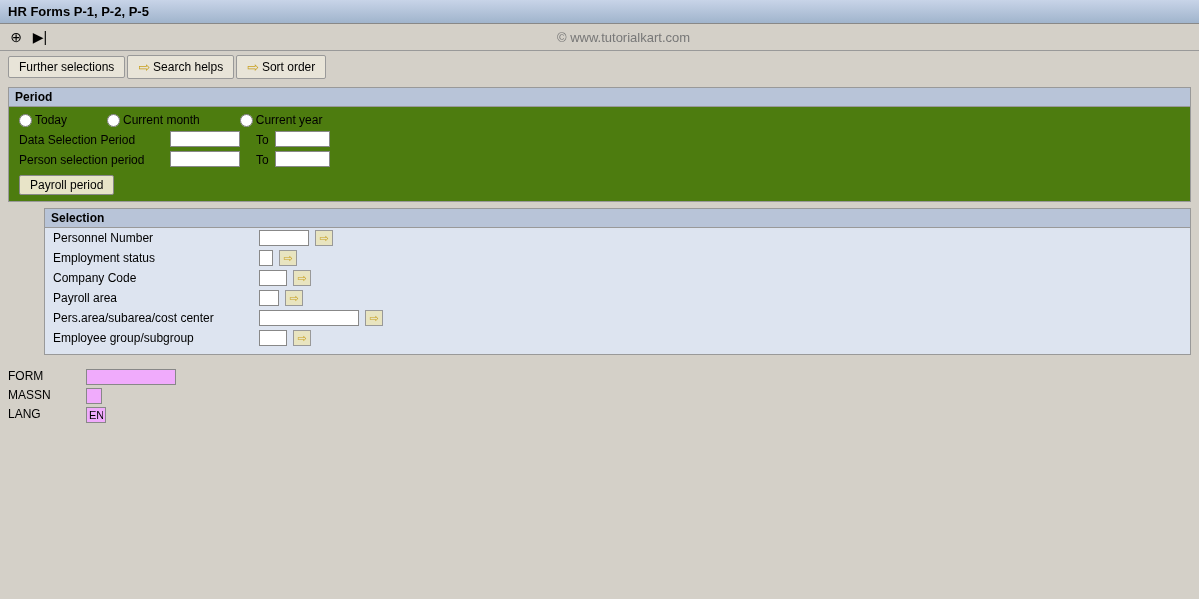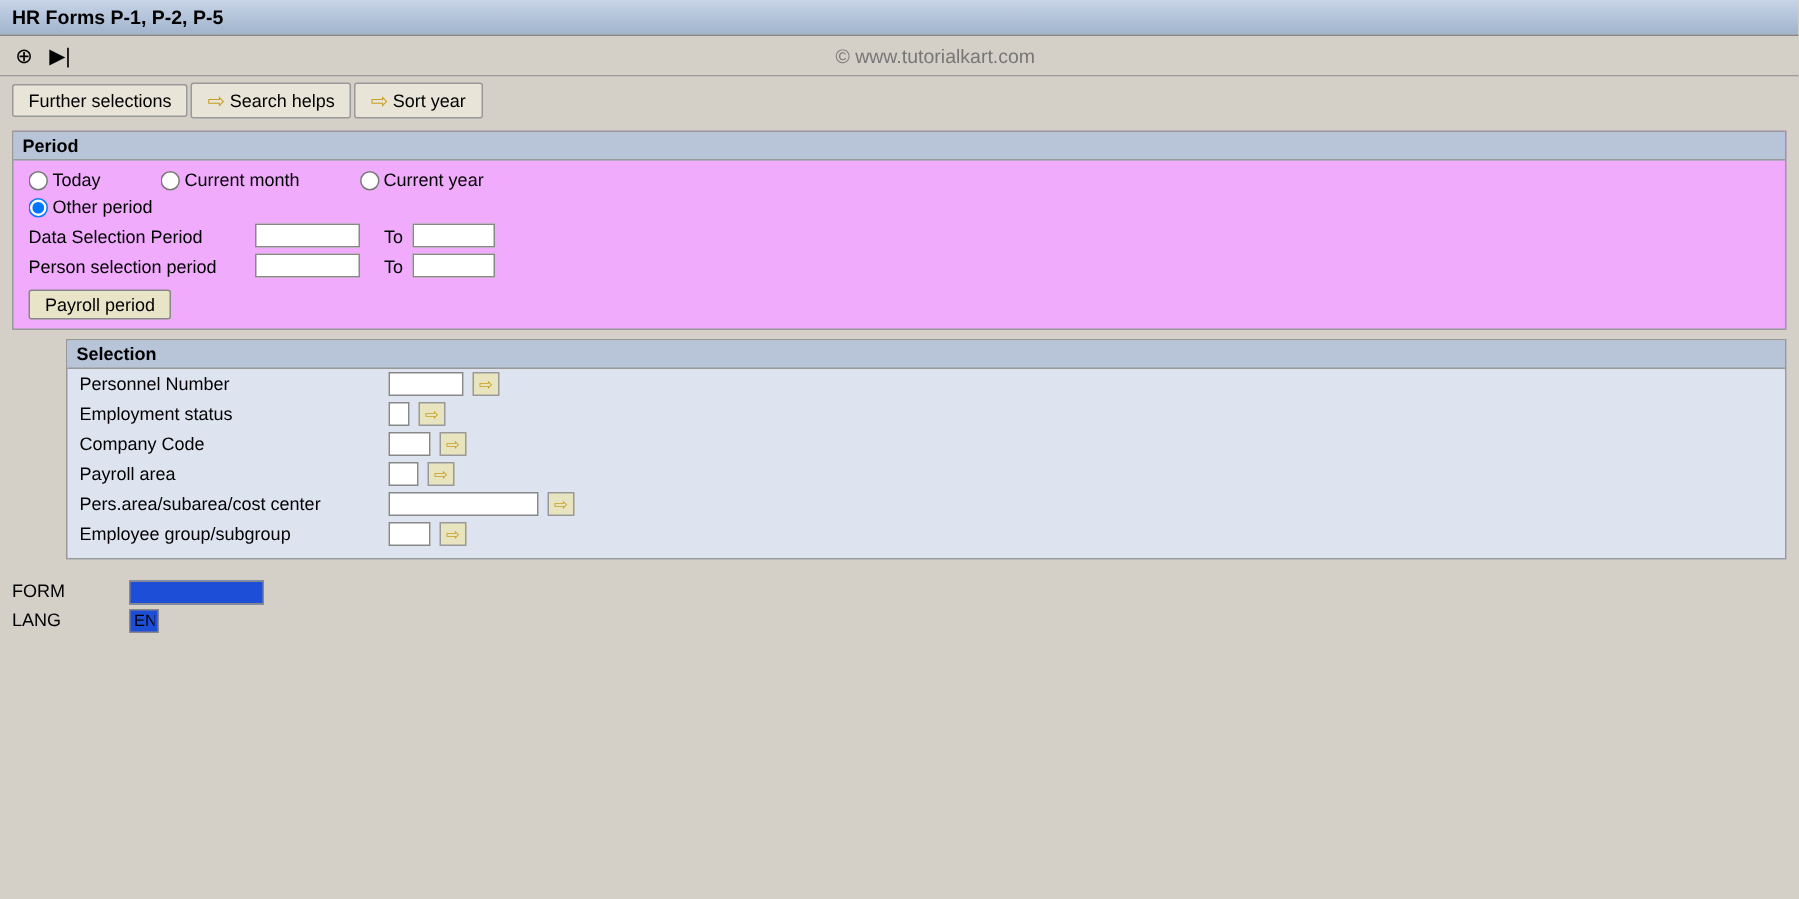--- a/index.html
+++ b/index.html
@@ -60,21 +60,21 @@
     .tab-btn .arrow-icon {
       color: #c8a020;
       font-size: 14px;
     }
     .main-content {
       padding: 4px 8px;
       background: #d4d0c8;
     }
     .section-box {
       border: 1px solid #999;
-      background: #f0abfc;
+      background: #4d7c0f;
       margin-bottom: 6px;
     }
     .section-title {
       background: #b8c4d8;
       padding: 2px 6px;
       font-weight: bold;
       font-size: 12px;
       border-bottom: 1px solid #999;
     }
     .section-body {
@@ -170,21 +170,21 @@
       display: flex;
       margin-bottom: 3px;
       gap: 18px;
     }
     .bottom-label {
       width: 60px;
       font-size: 12px;
     }
     .bottom-input {
       border: 1px solid #888;
-      background: #1d4ed8;
+      background: #f0abfc;
       height: 16px;
       font-size: 11px;
       padding: 0 2px;
     }
   </style>
 </head>
 <body>
 
 <div class="title-bar">
   <span>HR Forms P-1, P-2, P-5</span>
@@ -199,21 +199,21 @@
 <div class="tab-bar">
   <button class="tab-btn">
     <span>Further selections</span>
   </button>
   <button class="tab-btn">
     <span class="arrow-icon">⇨</span>
     <span>Search helps</span>
   </button>
   <button class="tab-btn">
     <span class="arrow-icon">⇨</span>
-    <span>Sort year</span>
+    <span>Sort order</span>
   </button>
 </div>
 
 <div class="main-content">
 
   <div class="section-box">
     <div class="section-title">Period</div>
     <div class="section-body">
 
       <div class="radio-row">
@@ -225,26 +225,20 @@
           <input type="radio" name="period" class="radio-input" style="">
           <span>Current month</span>
         </label>
         <label class="radio-label">
           <input type="radio" name="period" class="radio-input" style="">
           <span>Current year</span>
         </label>
       </div>
 
 
-      <div class="radio-row">
-        <label class="radio-label">
-          <input type="radio" name="period" class="radio-input" checked="" style="">
-          <span>Other period</span>
-        </label>
-      </div>
 
       <div class="field-row">
         <span class="field-label">Data Selection Period</span>
         <input type="text" class="field-input" style="width: 70px;">
         <span class="to-label">To</span>
         <input type="text" class="field-input" style="width: 55px;">
       </div>
 
       <div class="field-row">
         <span class="field-label">Person selection period</span>
@@ -304,20 +298,24 @@
 
 </div>
 
 <div class="bottom-section">
 
   <div class="bottom-row">
     <span class="bottom-label">FORM</span>
     <input type="text" class="bottom-input" style="width: 90px;">
   </div>
 
+  <div class="bottom-row">
+    <span class="bottom-label">MASSN</span>
+    <input type="text" class="bottom-input" style="width: 16px;">
+  </div>
 
 
   <div class="bottom-row">
     <span class="bottom-label">LANG</span>
     <input type="text" class="bottom-input" style="width: 20px;" value="EN">
   </div>
 
 </div>
 
 </body></html>

